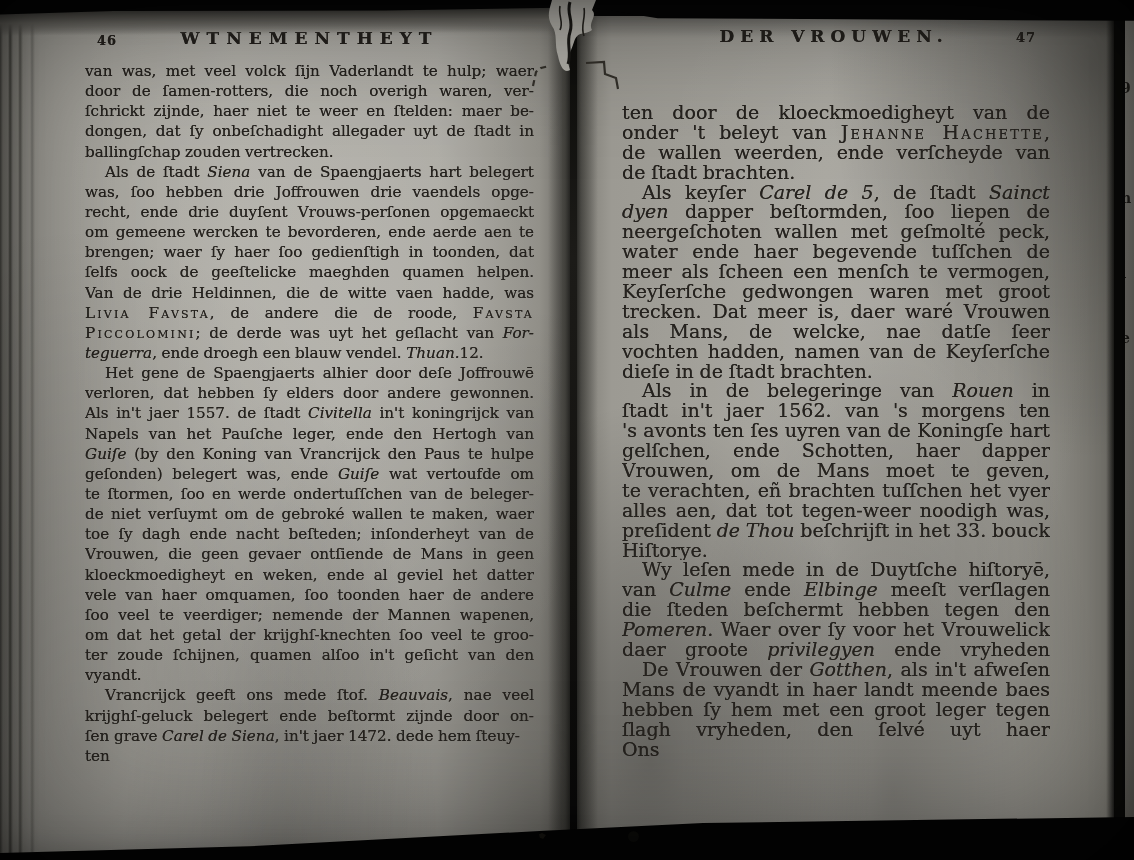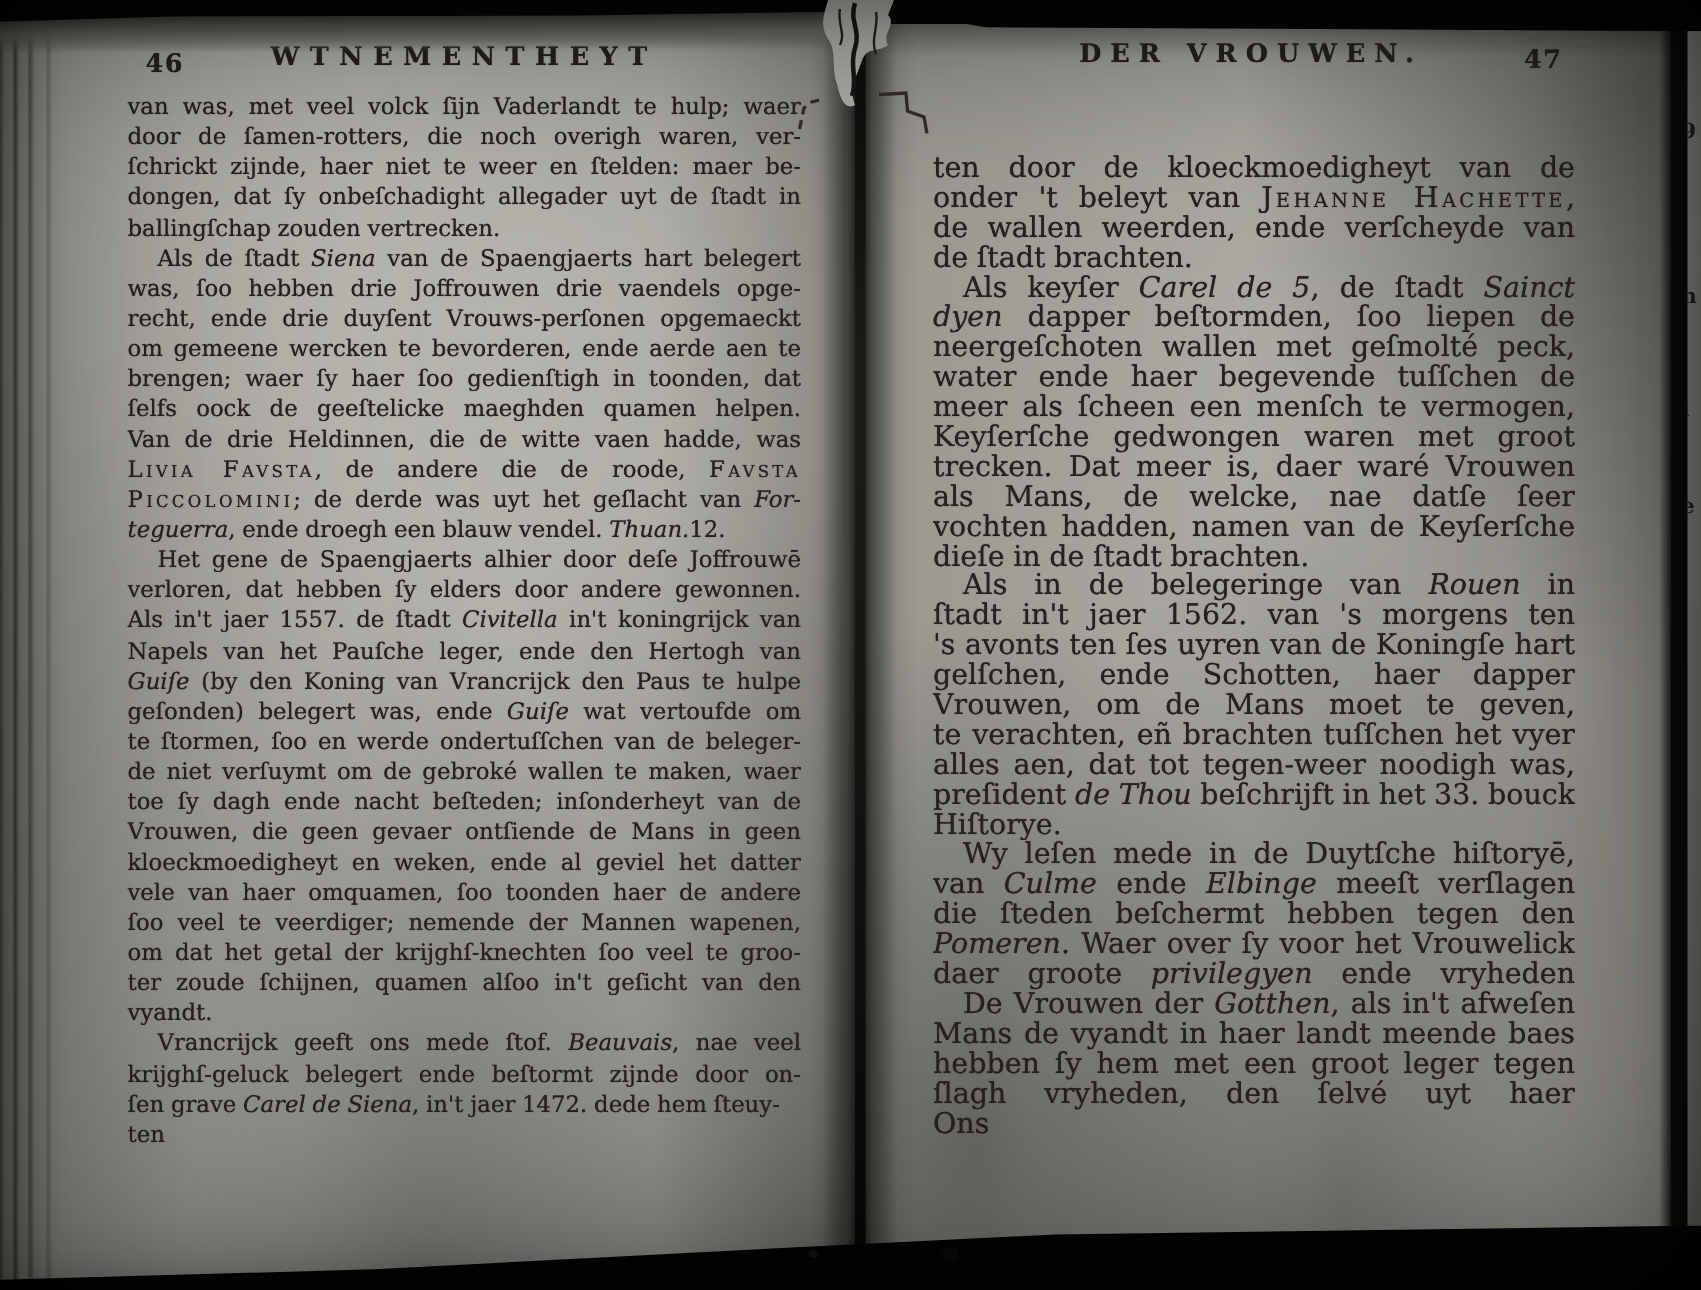--- a/index.html
+++ b/index.html
@@ -57,21 +57,21 @@
   
   .right-gap{position:absolute;left:1106px;top:0;width:22px;bottom:0;z-index:4;
     background:linear-gradient(to right, rgba(8,8,6,0), #0b0b09 45%, #0b0b09 75%, rgba(8,8,6,.35));}
   .next-page-edge{position:absolute;left:1125px;top:20px;width:9px;bottom:30px;z-index:4;overflow:hidden;
     background:linear-gradient(to bottom,#8f8d86,#86847d 60%,#6f6d66);}
   .next-page-edge span{position:absolute;left:-4px;font-size:14px;color:#23211d;font-weight:700;}
 
   
   .ink{color:#25221e;text-shadow:0 0 .6px rgba(28,24,20,.75);}
   .hdr{position:absolute;z-index:3;font-weight:700;}
-  .hdr-num{font-size:17px;letter-spacing:1px;}
+  .hdr-num{font-size:13px;letter-spacing:1px;}
   .hdr-title{text-align:center;font-size:17px;letter-spacing:7px;white-space:nowrap;}
   #hdr-left-num{left:97px;top:33px;}
   #hdr-left-title{left:85px;width:449px;top:28px;}
   #hdr-right-title{left:618px;width:432px;top:26px;letter-spacing:6px;}
   #hdr-right-num{left:1016px;top:30px;}
 
   .col{position:absolute;z-index:3;}
   #col-left{left:85px;top:61px;width:449px;font-size:15.2px;line-height:20.15px;word-spacing:-.3px;}
   #col-right{left:622px;top:59px;width:428px;font-size:19px;line-height:19.9px;word-spacing:-.3px;margin-top:44px;}
   .line{height:inherit;overflow:hidden;text-align:justify;text-align-last:justify;}

